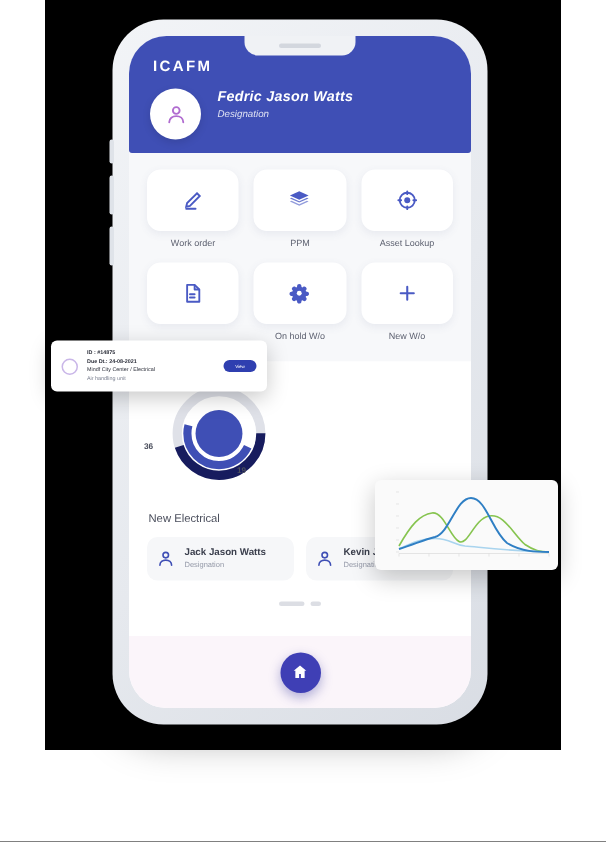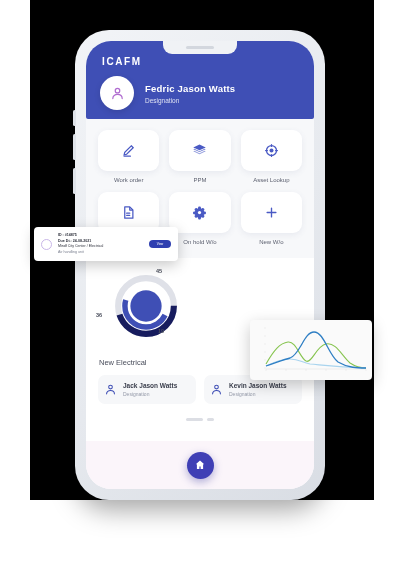--- a/index.html
+++ b/index.html
@@ -10,21 +10,21 @@
     overflow:hidden;
     position:relative;
   }
   
   .backdrop{
     position:absolute;left:30px;top:0;width:344px;height:500px;
     background:#000000;
   }
   
   .phone{
-    position:absolute;left:75px;top:30px;width:250px;height:470px;
+    position:absolute;left:75px;top:13px;width:250px;height:470px;
     background:linear-gradient(135deg,#f2f4f7 0%,#e6e9ee 55%,#d9dde4 100%);
     border-radius:34px;
     box-shadow:0 10px 26px rgba(0,0,0,.35);
   }
   .side-btn{position:absolute;left:-2px;width:3px;background:#dfe3e9;border-radius:2px;}
   .side-btn.b1{top:80px;height:16px;}
   .side-btn.b2{top:104px;height:26px;}
   .side-btn.b3{top:138px;height:26px;}
   .screen{
     position:absolute;left:11px;top:11px;width:228px;height:448px;
@@ -42,21 +42,21 @@
   }
   
   .header{
     position:relative;height:78px;background:#3f4fb5;
     border-bottom-left-radius:2px;border-bottom-right-radius:2px;
   }
   .brand{
     position:absolute;left:16px;top:15px;
     color:#ffffff;font-size:10px;font-weight:bold;letter-spacing:1.6px;
   }
-  .profile{position:absolute;left:14px;top:35px;display:flex;align-items:center;}
+  .profile{position:absolute;left:14px;top:35px;display:flex;font-style:italic;}
   .avatar{
     width:34px;height:34px;border-radius:50%;background:#ffffff;
     display:flex;align-items:center;justify-content:center;
     box-shadow:0 2px 6px rgba(0,0,0,.12);
   }
   .avatar svg{width:15px;height:15px;}
   .p-text{margin-left:11px;}
   .p-name{color:#ffffff;font-size:9.5px;font-weight:bold;letter-spacing:.2px;}
   .p-desig{color:#dde0f2;font-size:6.5px;margin-top:3px;}
   

